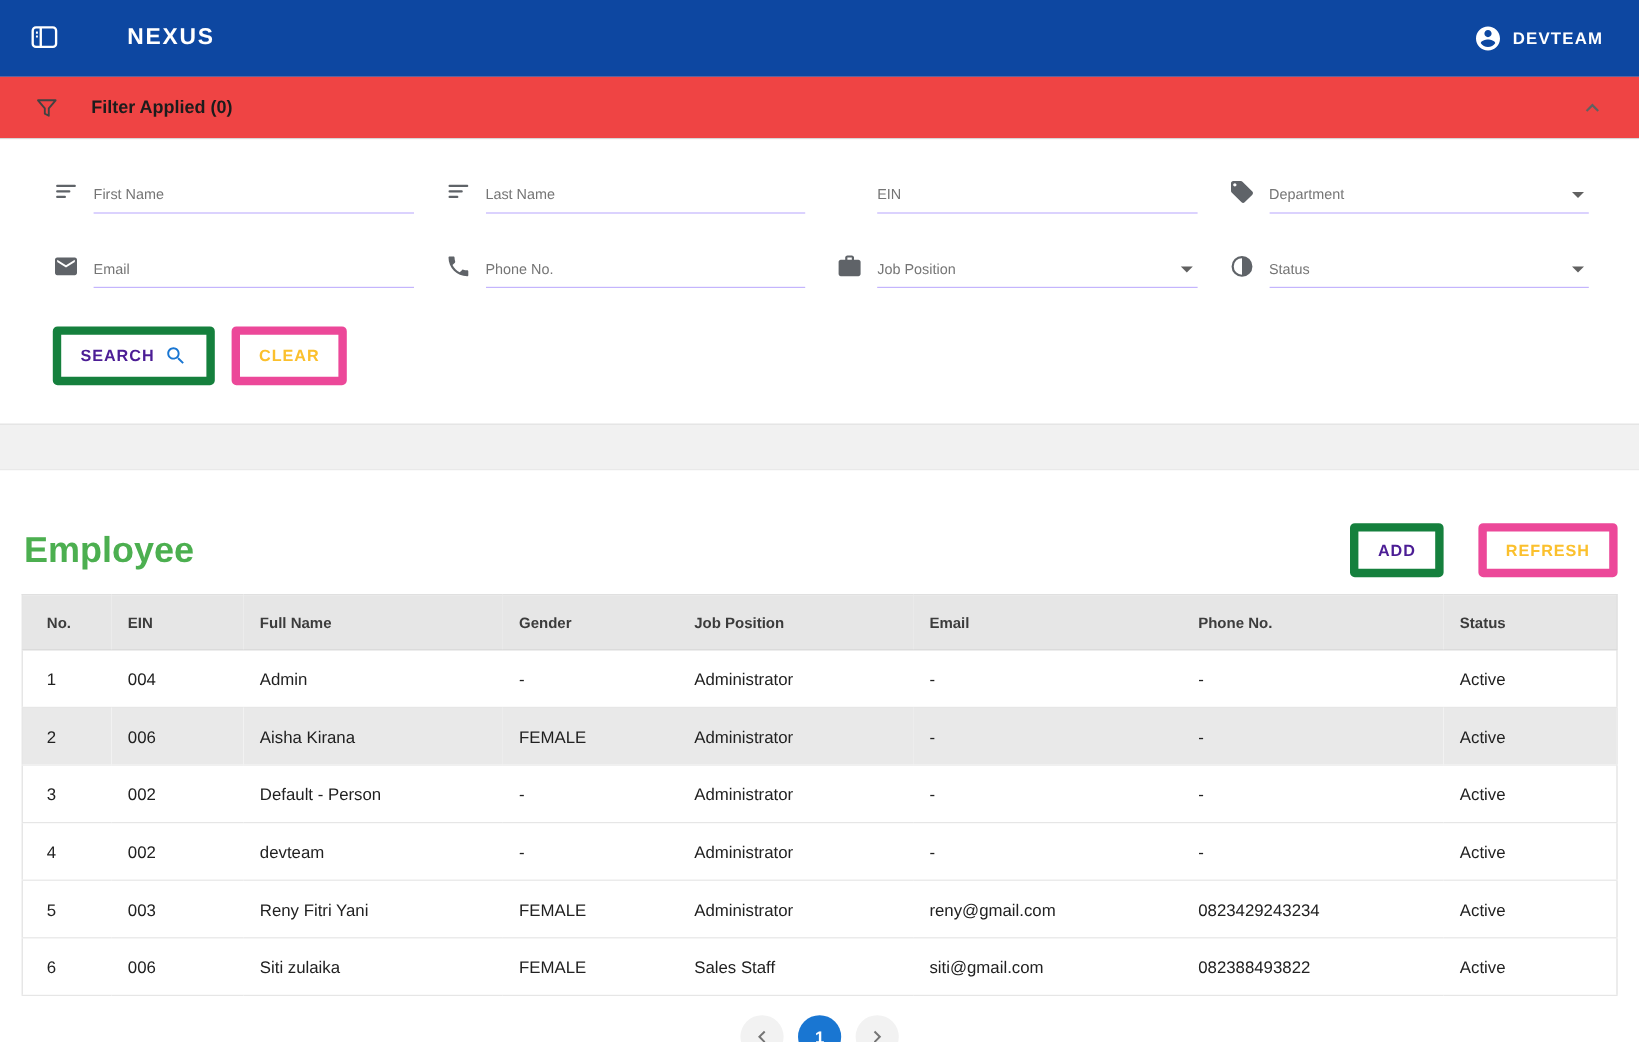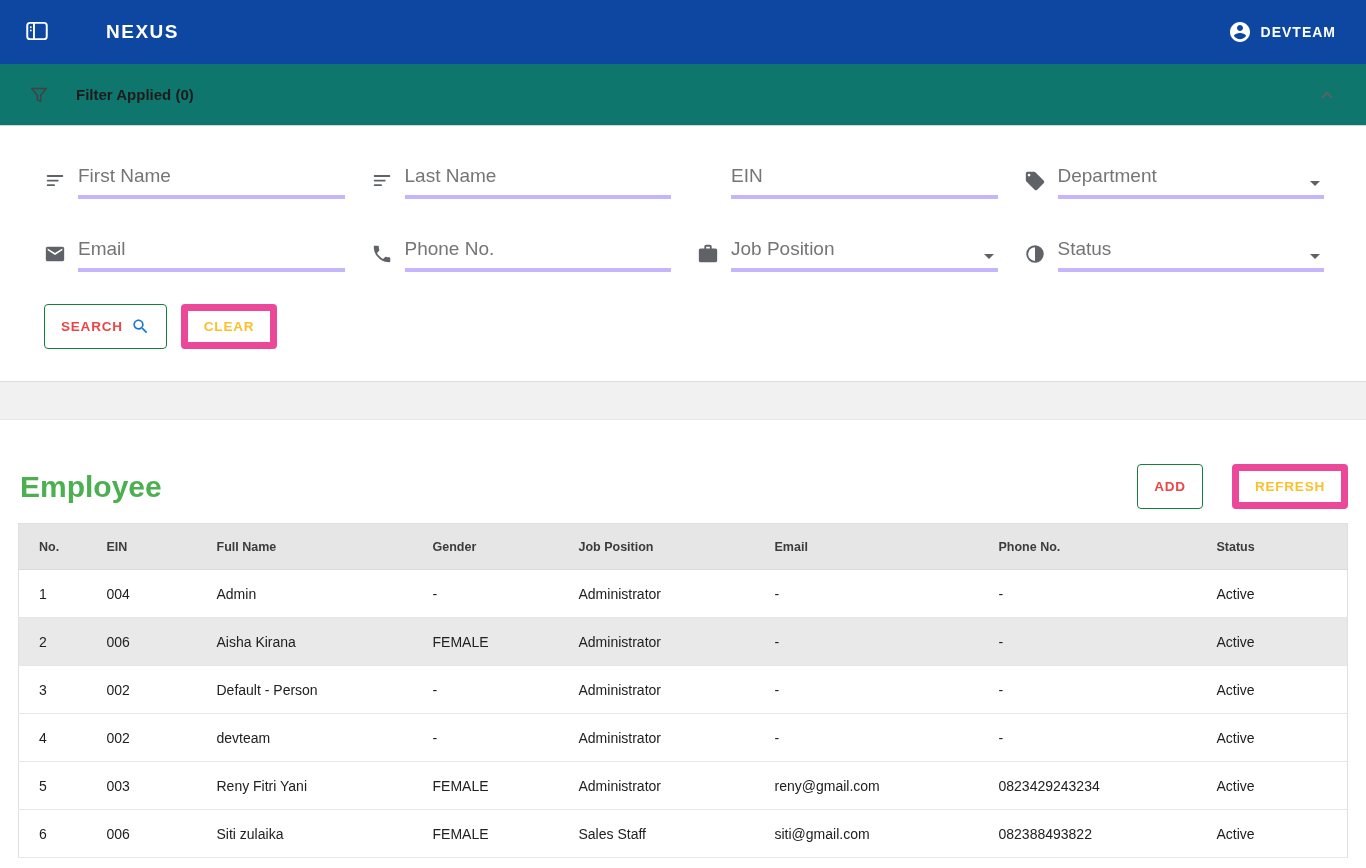--- a/index.html
+++ b/index.html
@@ -20,52 +20,52 @@
     background:none; border:none; width:42px; height:42px;
     display:flex; align-items:center; justify-content:center;
   }
   .brand { font-size:19px; font-weight:bold; letter-spacing:1.5px; margin-left:48px; color:#fff; }
   .nav-spacer { flex:1; }
   .nav-user { display:flex; align-items:center; gap:9px; }
   .nav-user span.label { font-size:14px; font-weight:bold; letter-spacing:1px; color:#fff; }
 
   
   .filterbar {
-    height:62px; background:#0f766e; display:flex; align-items:center;
+    height:52px; background:#ef4444; display:flex; align-items:center;
     padding:0 28px; border-bottom:1px solid #d5d5d5;
   }
   .filterbar .title { font-size:15px; font-weight:bold; color:#1c1c1c; margin-left:26px; }
   .filterbar .spacer { flex:1; }
 
   
   .filter-panel { background:#fff; padding:32px 42px 32px 44px; border-bottom:1px solid #dcdcdc; }
   .fields-grid {
     display:grid; grid-template-columns:repeat(4,1fr);
     column-gap:26px; row-gap:32px;
   }
   .field { display:flex; align-items:flex-end; position:relative; }
   .field .ficon { width:22px; height:22px; margin-right:12px; margin-bottom:7px; flex:none; }
   .field input {
-    border:none; border-bottom:4px solid #c4b5fd; background:transparent;
-    width:100%; font-size:19px; padding:7px 0 8px 0; color:#6d28d9; outline:none;
+    border:none; border-bottom:1px solid #c4b5fd; background:transparent;
+    width:100%; font-size:12px; padding:7px 0 8px 0; color:#6d28d9; outline:none;
     font-family:"Liberation Sans", sans-serif;
   }
   .field input::placeholder { color:#757575; opacity:1; }
   .field .caret {
     position:absolute; right:4px; bottom:13px;
     width:0; height:0; border-left:5px solid transparent; border-right:5px solid transparent;
     border-top:5px solid #616161;
   }
   .filter-actions { margin-top:32px; display:flex; gap:14px; }
   .btn {
     background:#fff; border-radius:4px; font-weight:bold; font-size:13.5px;
     letter-spacing:.8px; padding:8px 16px; display:inline-flex; align-items:center; gap:8px;
     font-family:"Liberation Sans", sans-serif;
   }
-  .btn-blue { border:1px solid #15803d; color:#ef4444; }
+  .btn-blue { border:7px solid #15803d; color:#4c1d95; }
   .btn-amber { border:7px solid #ec4899; color:#fbc02d; }
 
   
   .gap-strip { height:38px; background:#f1f1f1; border-bottom:1px solid #e6e6e6; }
 
   
   .main { background:#fff; padding:0 18px 20px 18px; }
   .content-head {
     display:flex; align-items:center; justify-content:space-between;
     padding-top:44px; margin-bottom:14px;

